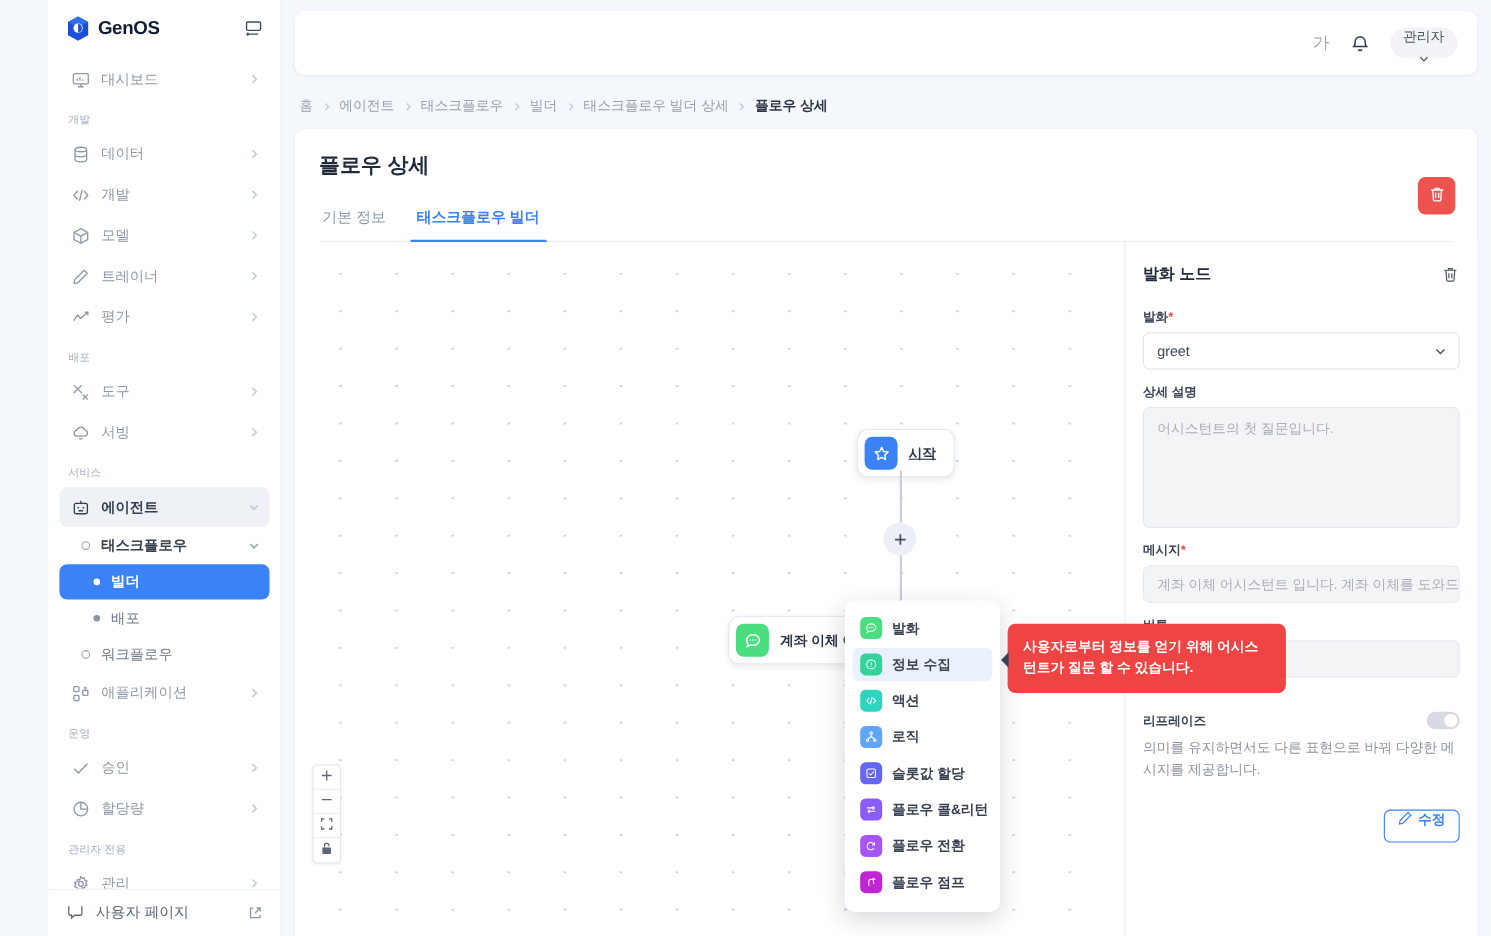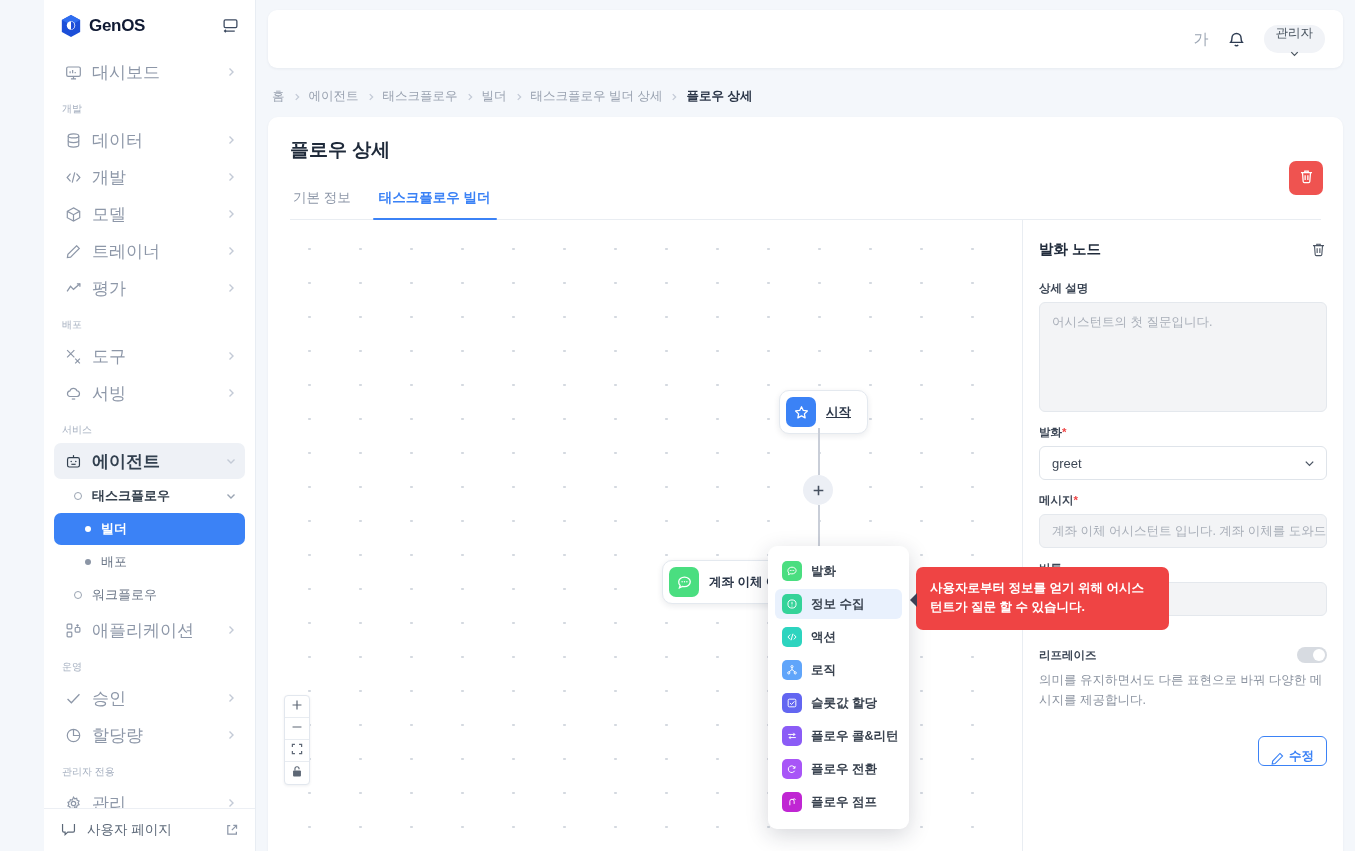--- a/index.html
+++ b/index.html
@@ -34,21 +34,21 @@
     justify-content: center; cursor: pointer; color: #3c4a60;
   }
   .sb-scroll { flex: 1 1 auto; overflow: hidden; padding-top: 2px; }
   .sb-group-label {
     font-size: 10px; color: #a6b0c0; padding: 11px 0 5px 18px;
     letter-spacing: 0px;
   }
   .sb-item {
     display: flex; align-items: center; height: 36px;
     margin: 1px 10px; padding: 0 8px 0 10px; border-radius: 7px;
-    cursor: pointer; color: #8d97a8; font-size: 17px; gap: 10px; font-family: Liberation Serif, serif;
+    cursor: pointer; color: #8d97a8; font-size: 13px; gap: 10px; font-family: Liberation Serif, serif;
   }
   .sb-item .ic { width: 18px; height: 18px; flex: 0 0 18px; display:flex; align-items:center; justify-content:center; }
   .sb-item .lbl { flex: 1 1 auto; white-space: nowrap; }
   .sb-item .chev { flex: 0 0 auto; color: #c3cad6; display:flex; }
   .sb-item.active-soft { background: #eef1f6; color: #32404f; font-weight: bold; }
   .sb-item.active-soft .ic { color: #32404f; }
   .sb-sub {
     display: flex; align-items: center; height: 32px;
     margin: 1px 10px; padding: 0 8px 0 20px; border-radius: 7px;
     cursor: pointer; font-size: 13px; color: #6b7687; gap: 10px;
@@ -242,21 +242,21 @@
   }
   .toggle .knob {
     position: absolute; right: 2px; top: 2px; width: 12px; height: 12px;
     border-radius: 50%; background: #ffffff;
   }
   .help-text { font-size: 12.5px; color: #8b93a0; line-height: 1.6; }
   .edit-row { display: flex; justify-content: flex-end; margin-top: 26px; }
   .edit-btn {
     border: 1px solid #3b82f6; color: #3b82f6; background: #ffffff;
     border-radius: 6px; height: 30px; padding: 0 12px; font-size: 12.5px;
-    font-weight: bold; display: flex; align-items: flex-end; gap: 5px;
+    font-weight: bold; display: flex; align-items: flex-start; gap: 5px;
     cursor: pointer; font-family: inherit;
   }
 </style>
 </head>
 <body>
 
 <div class="app">
 
   <aside class="sidebar">
     <div class="sb-logo-row">
@@ -689,37 +689,37 @@
             <span class="panel-title">발화 노드</span>
             <span class="panel-del">
               <svg width="17" height="17" viewBox="0 0 20 20" fill="none" stroke="currentColor" stroke-width="1.3">
                 <path d="M3.5 5.5h13M8 5.5V3.8h4v1.7M5.3 5.5l.8 10.4a1.4 1.4 0 0 0 1.4 1.3h5a1.4 1.4 0 0 0 1.4-1.3l.8-10.4"></path>
                 <path d="M8.4 8.6v5.4M11.6 8.6v5.4"></path>
               </svg>
             </span>
           </div>
 
           <div class="field">
-            <label class="field-label">상세 설명</label>
-            <div class="textarea-box">어시스턴트의 첫 질문입니다.</div>
-          </div>
-
-          <div class="field">
             <label class="field-label"><span>발화</span><span class="req">*</span></label>
             <div class="select-box">
               <span>greet</span>
               <span class="chev">
                 <svg width="13" height="13" viewBox="0 0 14 14" fill="none" stroke="currentColor" stroke-width="1.4">
                     <path d="M3 5 L7 9 L11 5"></path>
                   </svg>
               </span>
             </div>
           </div>
 
           <div class="field">
+            <label class="field-label">상세 설명</label>
+            <div class="textarea-box">어시스턴트의 첫 질문입니다.</div>
+          </div>
+
+          <div class="field">
             <label class="field-label"><span>메시지</span><span class="req">*</span></label>
             <div class="input-box">계좌 이체 어시스턴트 입니다. 계좌 이체를 도와드립</div>
           </div>
 
           <div class="field">
             <label class="field-label">버튼</label>
             <div class="input-box"></div>
           </div>
 
           <div class="toggle-row">

